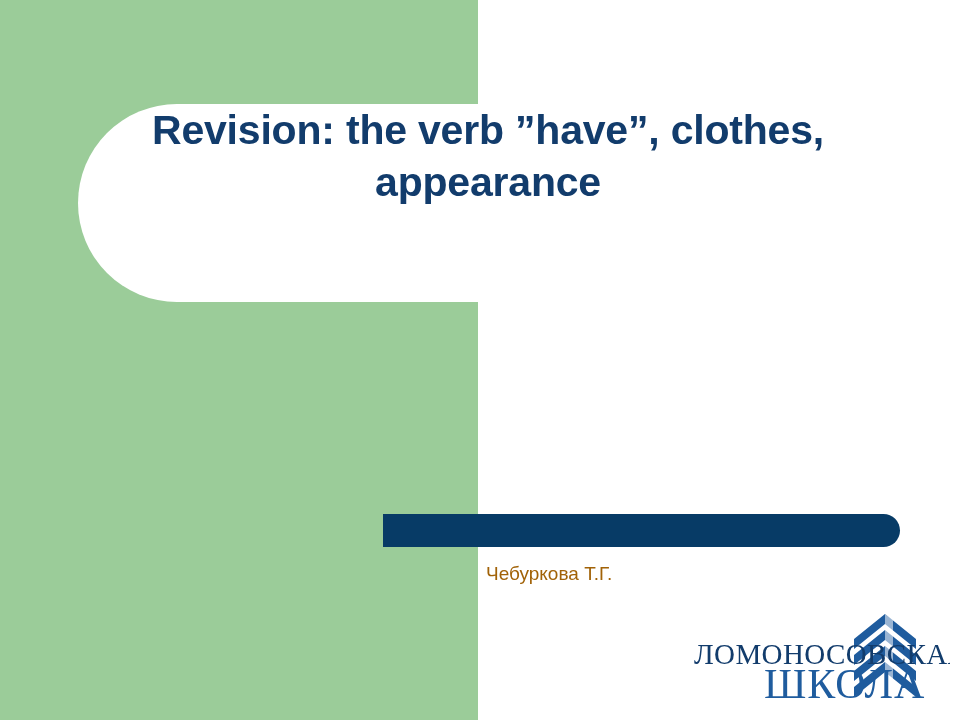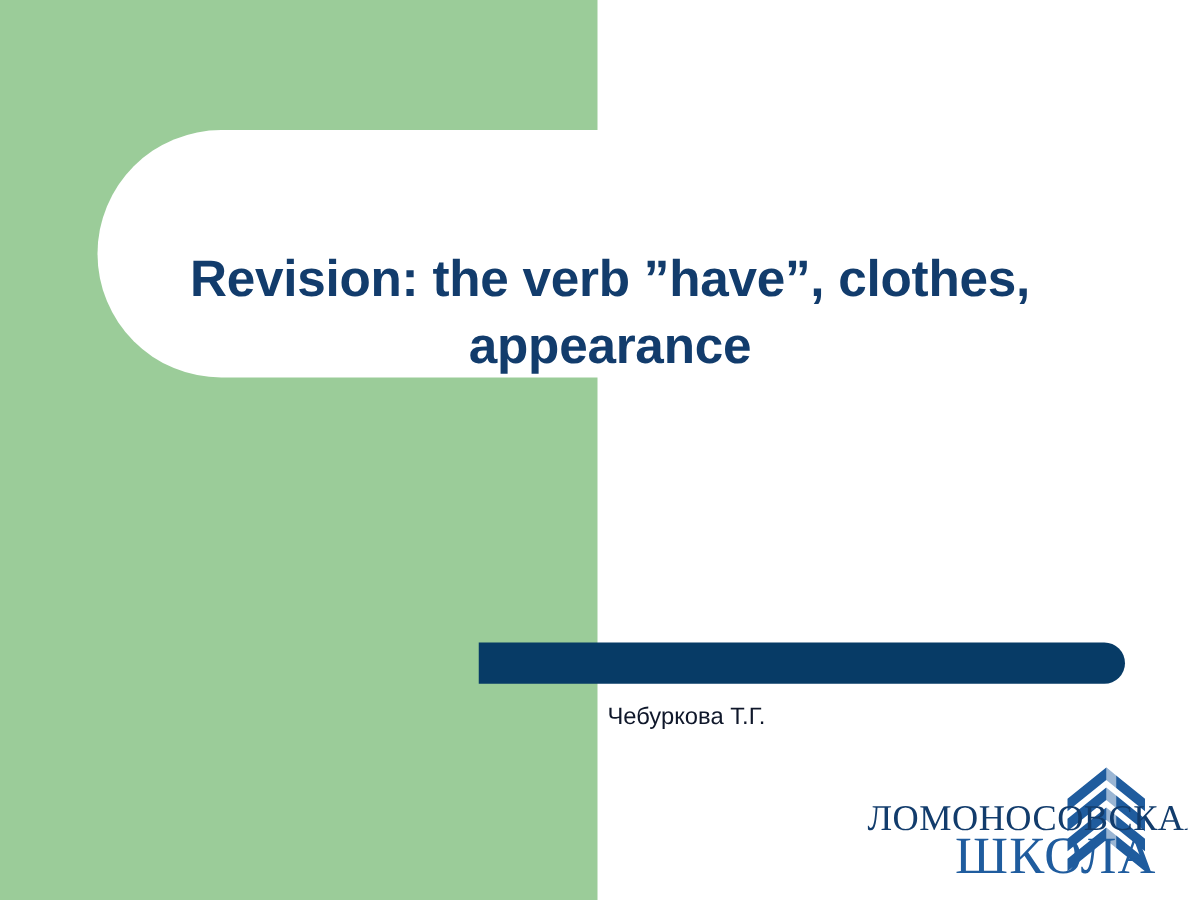--- a/index.html
+++ b/index.html
@@ -36,21 +36,21 @@
     background: #ffffff;
     border-radius: 99px;
   }
   .title-text {
     position: absolute;
     left: 78px;
     top: 104px;
     width: 820px;
     height: 198px;
     display: flex;
-    align-items: flex-end;
+    align-items: flex-start;
     justify-content: center;
     text-align: center;
     color: #123C6C;
     font-size: 41px;
     font-weight: bold;
     line-height: 1.28;
     letter-spacing: -0.2px;
     padding: 0 26px;
     box-sizing: border-box;
   }
@@ -63,21 +63,21 @@
     height: 33px;
     background: #073B66;
     border-top-right-radius: 17px;
     border-bottom-right-radius: 17px;
   }
   
   .byline {
     position: absolute;
     left: 486px;
     top: 561px;
-    color: #0f172a;
+    color: #a16207;
     font-size: 19px;
     line-height: 1.42;
     white-space: nowrap;
   }
   .byline div { display: block; }
   
   .logo {
     position: absolute;
     left: 688px;
     top: 608px;

